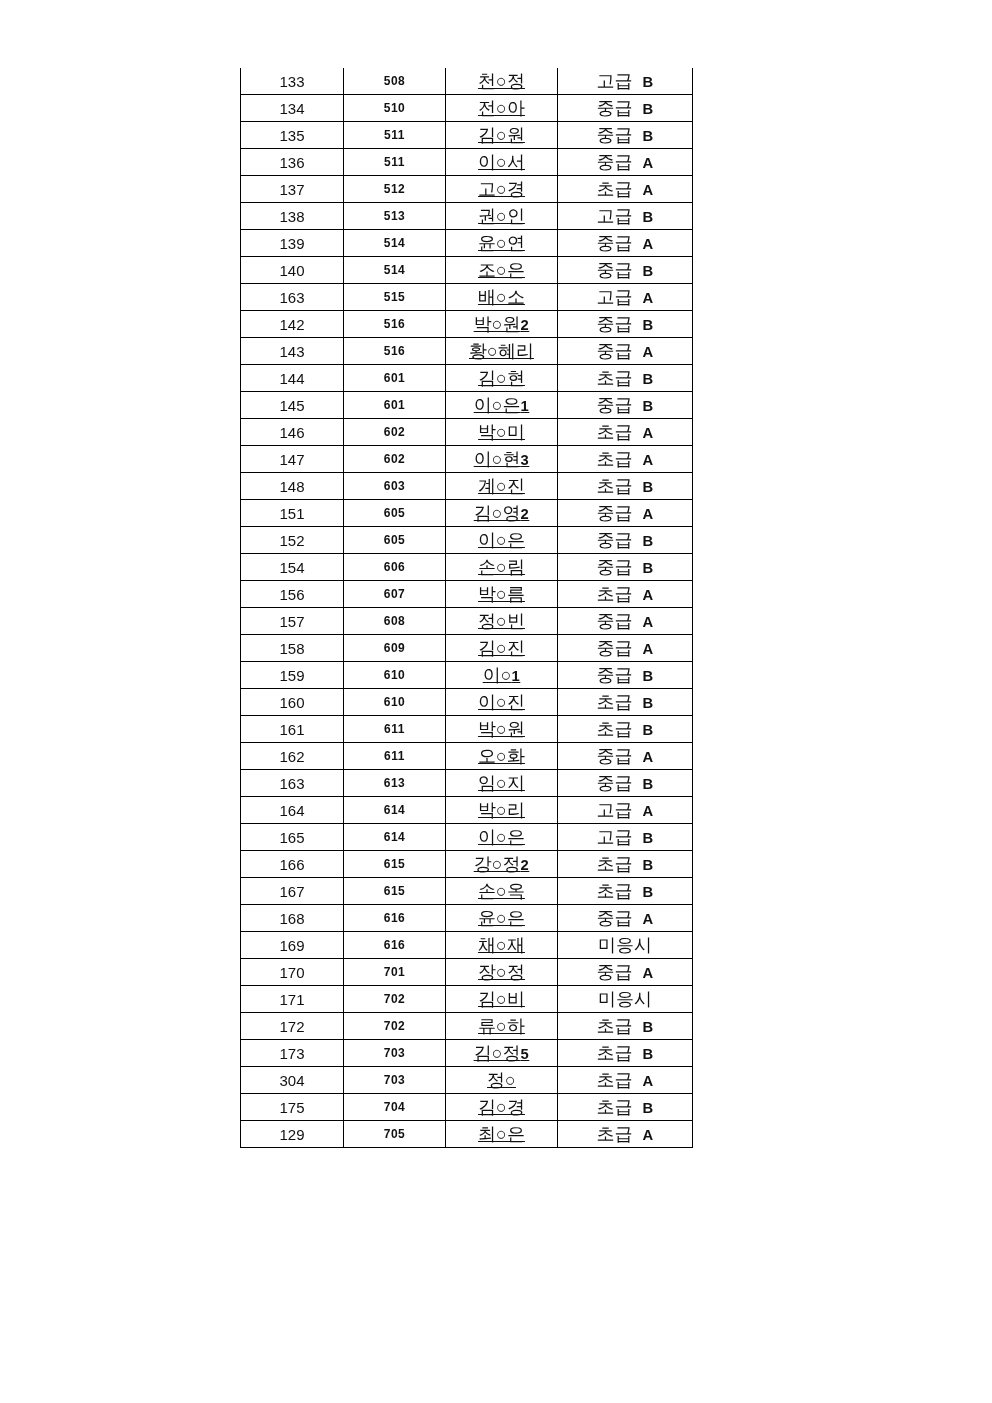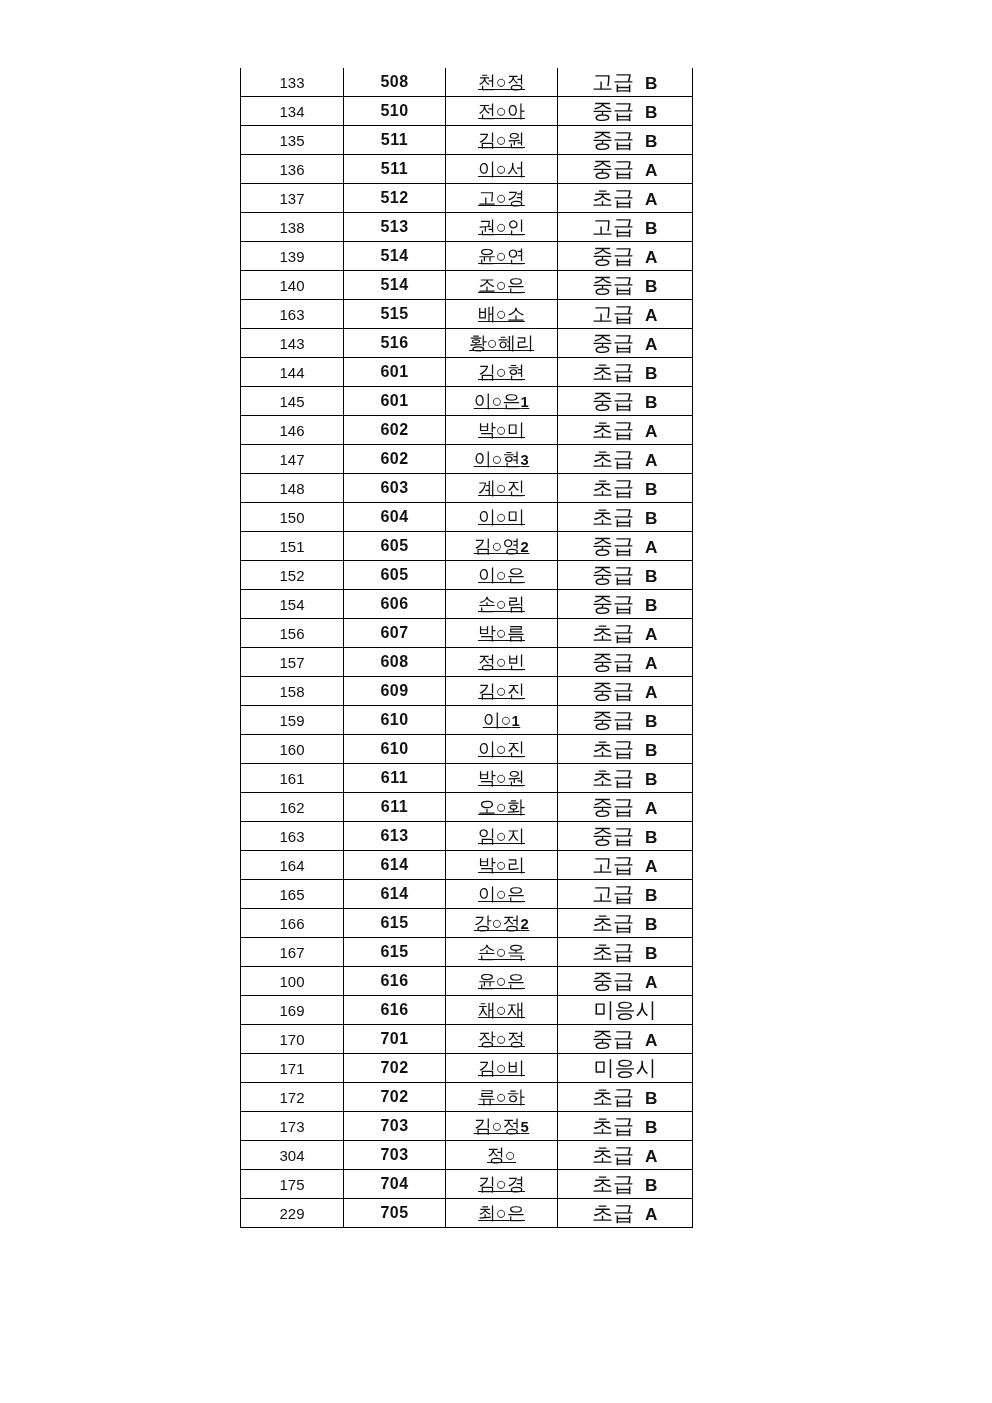--- a/index.html
+++ b/index.html
@@ -36,32 +36,32 @@
   
   .results-table tr:first-child td {
     border-top: none;
   }
   .col-no {
     font-size: 15px;
     font-weight: 400;
     color: #1c1c1c;
   }
   .col-code {
-    font-size: 16px;
+    font-size: 12px;
     font-weight: 700;
     color: #0a0a0a;
     letter-spacing: 0.5px;
   }
   .col-name {
     font-size: 18px;
     font-weight: 400;
     text-decoration: underline;
   }
   .col-level {
-    font-size: 21px;
+    font-size: 18px;
     font-weight: 400;
     word-spacing: 5px;
   }
   
   .lb {
     font-weight: 700;
     font-size: 0.82em;
     letter-spacing: 0.5px;
   }
 </style>
@@ -133,20 +133,26 @@
     <td class="col-level latin-bold">중급 <span class="lb">B</span></td>
   </tr>
 
   <tr>
     <td class="col-no">163</td>
     <td class="col-code">515</td>
     <td class="col-name latin-bold">배○소</td>
     <td class="col-level latin-bold">고급 <span class="lb">A</span></td>
   </tr>
 
+  <tr>
+    <td class="col-no">142</td>
+    <td class="col-code">516</td>
+    <td class="col-name latin-bold">박○원<span class="lb">2</span></td>
+    <td class="col-level latin-bold">중급 <span class="lb">B</span></td>
+  </tr>
 
   <tr>
     <td class="col-no">143</td>
     <td class="col-code">516</td>
     <td class="col-name latin-bold">황○혜리</td>
     <td class="col-level latin-bold">중급 <span class="lb">A</span></td>
   </tr>
 
   <tr>
     <td class="col-no">144</td>
@@ -177,26 +183,20 @@
   </tr>
 
   <tr>
     <td class="col-no">148</td>
     <td class="col-code">603</td>
     <td class="col-name latin-bold">계○진</td>
     <td class="col-level latin-bold">초급 <span class="lb">B</span></td>
   </tr>
 
 
-  <tr>
-    <td class="col-no">150</td>
-    <td class="col-code">604</td>
-    <td class="col-name latin-bold">이○미</td>
-    <td class="col-level latin-bold">초급 <span class="lb">B</span></td>
-  </tr>
 
   <tr>
     <td class="col-no">151</td>
     <td class="col-code">605</td>
     <td class="col-name latin-bold">김○영<span class="lb">2</span></td>
     <td class="col-level latin-bold">중급 <span class="lb">A</span></td>
   </tr>
 
   <tr>
     <td class="col-no">152</td>
@@ -292,21 +292,21 @@
   </tr>
 
   <tr>
     <td class="col-no">167</td>
     <td class="col-code">615</td>
     <td class="col-name latin-bold">손○옥</td>
     <td class="col-level latin-bold">초급 <span class="lb">B</span></td>
   </tr>
 
   <tr>
-    <td class="col-no">100</td>
+    <td class="col-no">168</td>
     <td class="col-code">616</td>
     <td class="col-name latin-bold">윤○은</td>
     <td class="col-level latin-bold">중급 <span class="lb">A</span></td>
   </tr>
 
   <tr>
     <td class="col-no">169</td>
     <td class="col-code">616</td>
     <td class="col-name latin-bold">채○재</td>
     <td class="col-level latin-bold">미응시</td>
@@ -349,20 +349,20 @@
 
   <tr>
     <td class="col-no">175</td>
     <td class="col-code">704</td>
     <td class="col-name latin-bold">김○경</td>
     <td class="col-level latin-bold">초급 <span class="lb">B</span></td>
   </tr>
 
 
   <tr>
-    <td class="col-no">229</td>
+    <td class="col-no">129</td>
     <td class="col-code">705</td>
     <td class="col-name latin-bold">최○은</td>
     <td class="col-level latin-bold">초급 <span class="lb">A</span></td>
   </tr>
 </tbody>
   </table>
 </div>
 
 </body></html>

